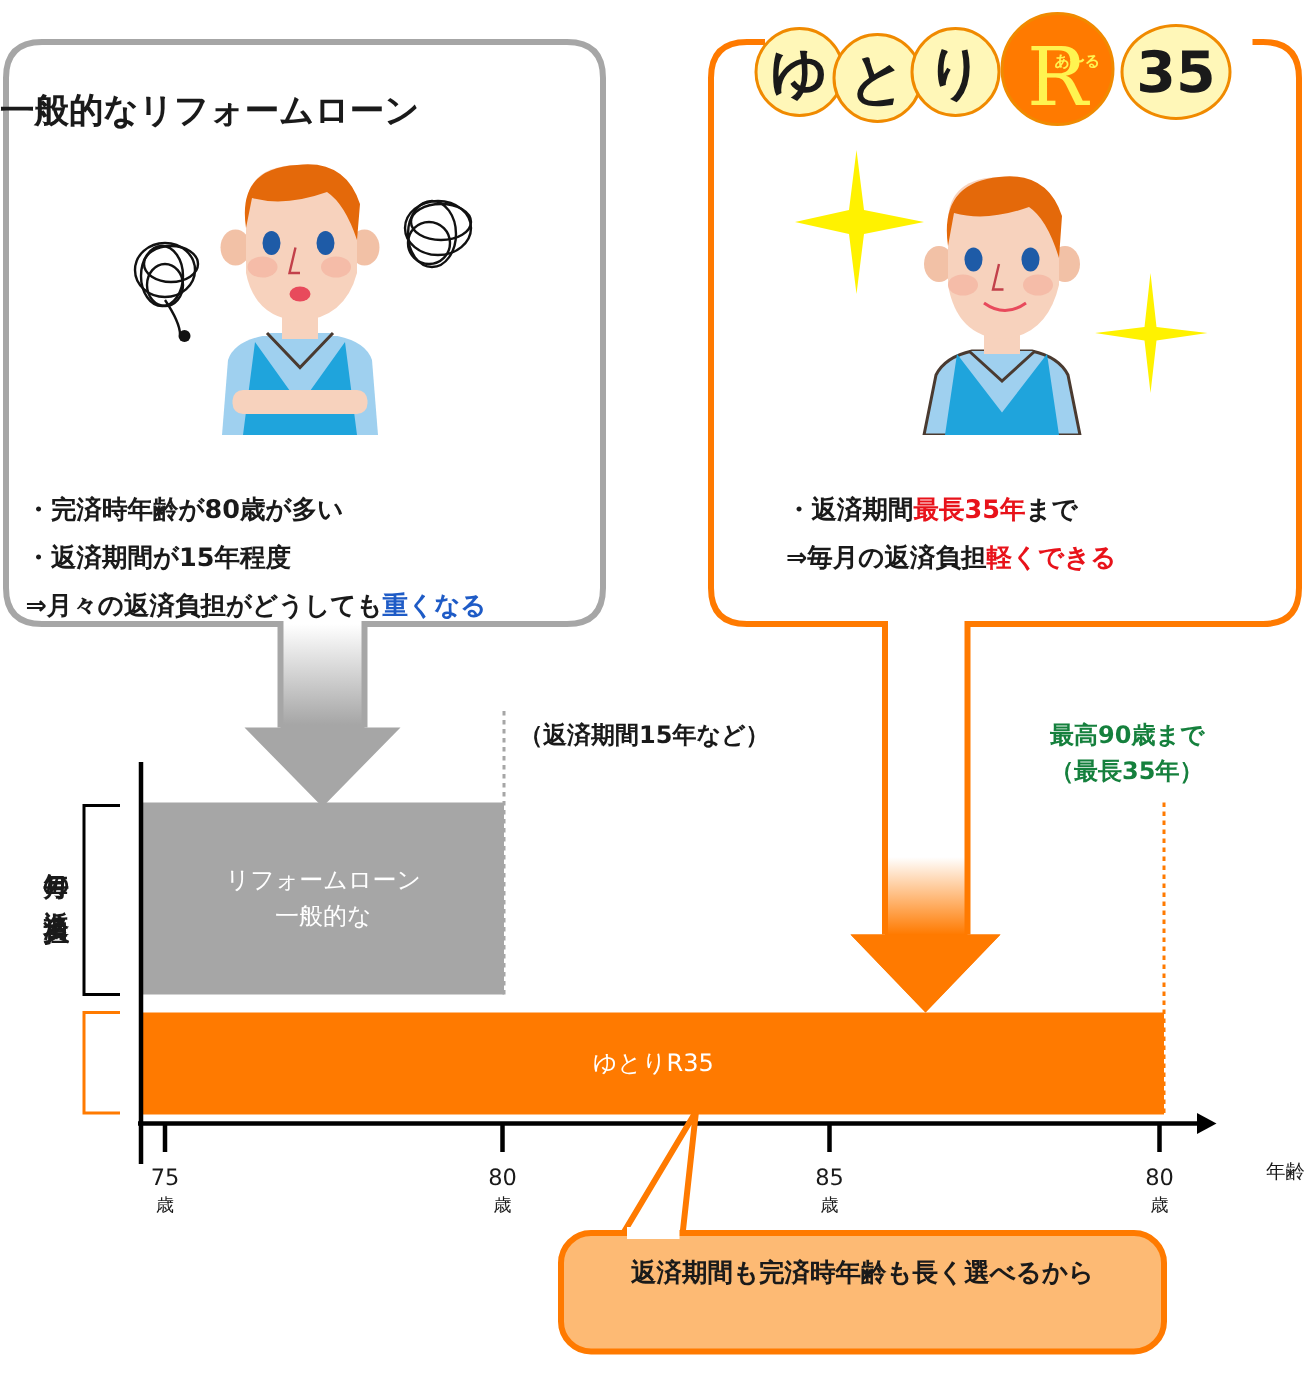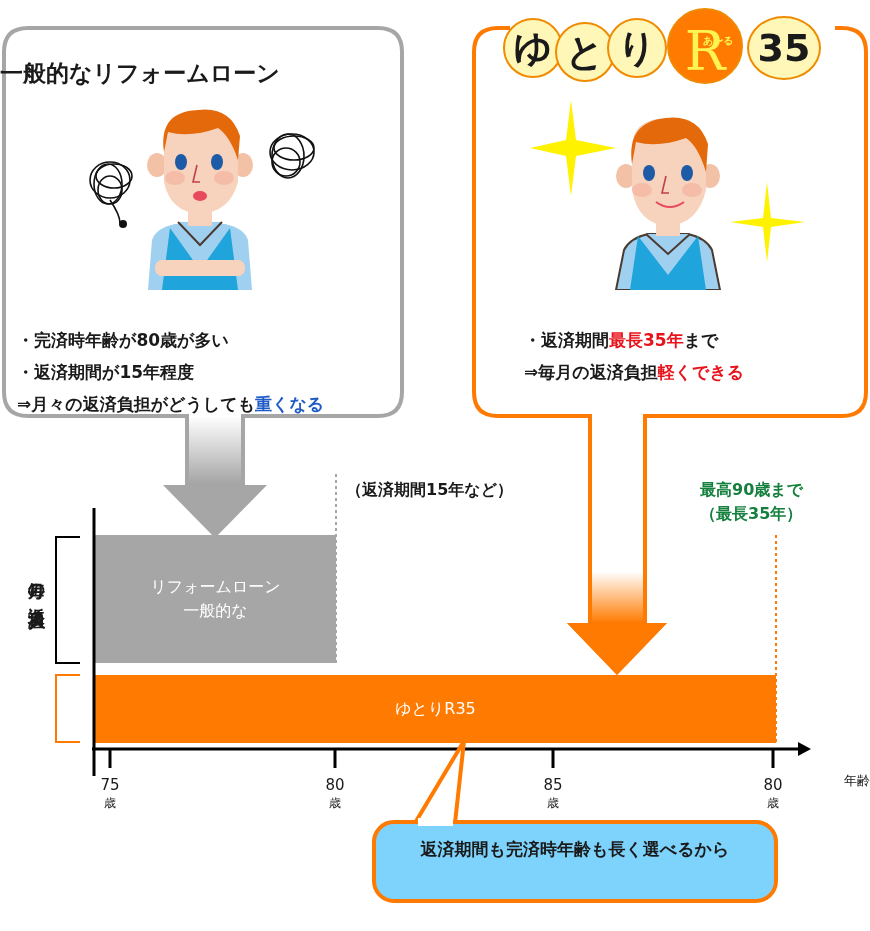--- a/index.html
+++ b/index.html
@@ -26,21 +26,21 @@
   .bar-label { position:absolute; color:#ffffff; font-size:16px; text-align:center; line-height:24px; }
 
   .ylabel { position:absolute; left:27px; top:568px; width:22px; font-size:17px; font-weight:bold;
             writing-mode:vertical-rl; letter-spacing:2px; }
 
   .tick-label { position:absolute; width:40px; text-align:center; font-size:15px; line-height:18px; }
   .tick-label .yr { font-size:12px; display:block; }
   .axis-name { position:absolute; left:844px; top:744px; font-size:13px;margin-top:28px; }
 
   .callout { position:absolute; left:372px; top:820px; width:406px; height:83px;
-             border:4px solid #ff7a00; border-radius:22px; background:#7dd3fc; box-sizing:border-box;
+             border:4px solid #ff7a00; border-radius:22px; background:#fdba74; box-sizing:border-box;
              font-size:17px; font-weight:bold; text-align:center; line-height:28px; padding-top:11px; }
 </style>
 </head>
 <body>
 
 <svg class="layer" width="870" height="931" viewBox="0 0 870 931">
   <defs>
     <linearGradient id="grayFade" x1="0" y1="0" x2="0" y2="1">
       <stop offset="0" stop-color="#ffffff"></stop>
       <stop offset="0.55" stop-color="#a6a6a6"></stop>

